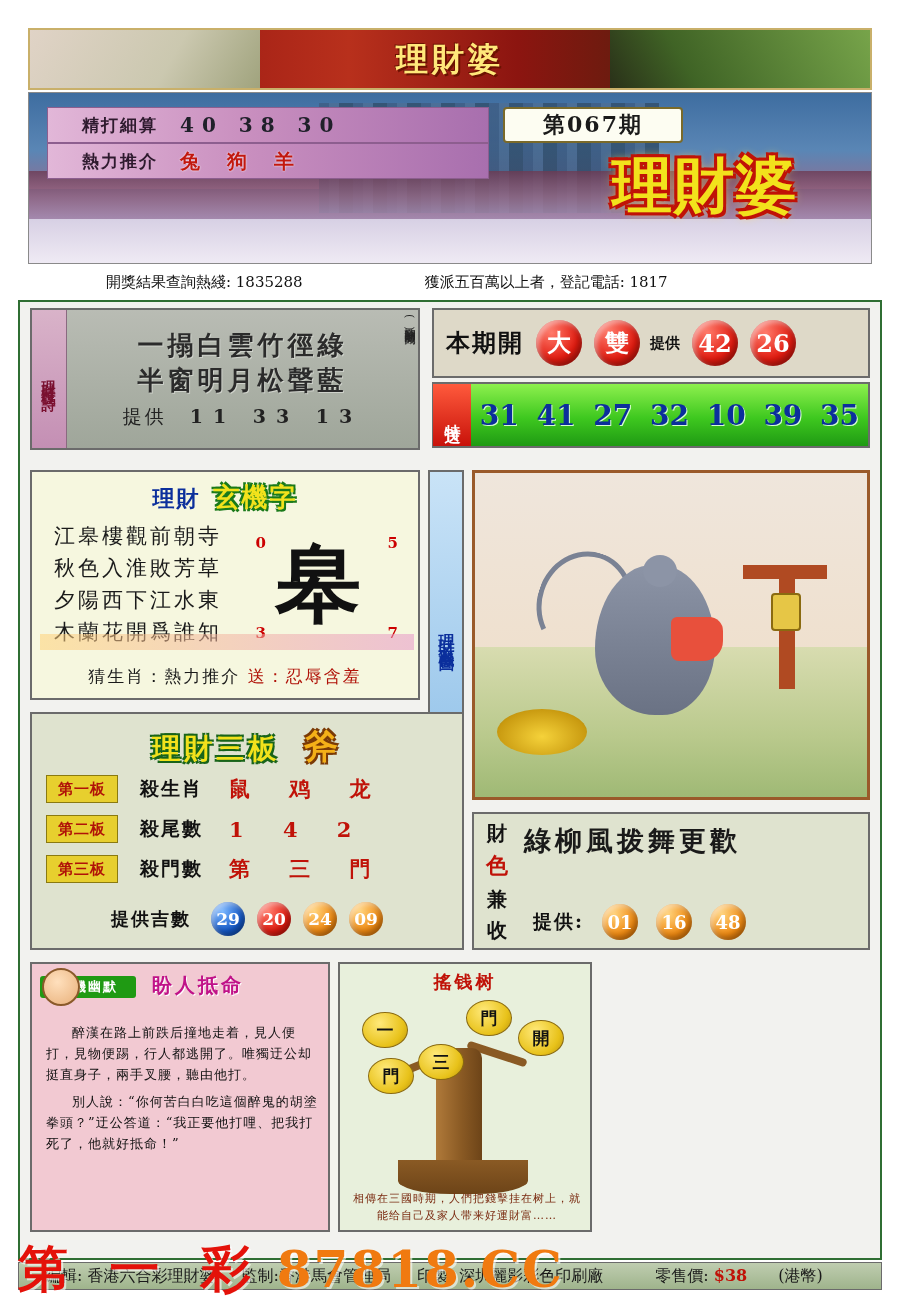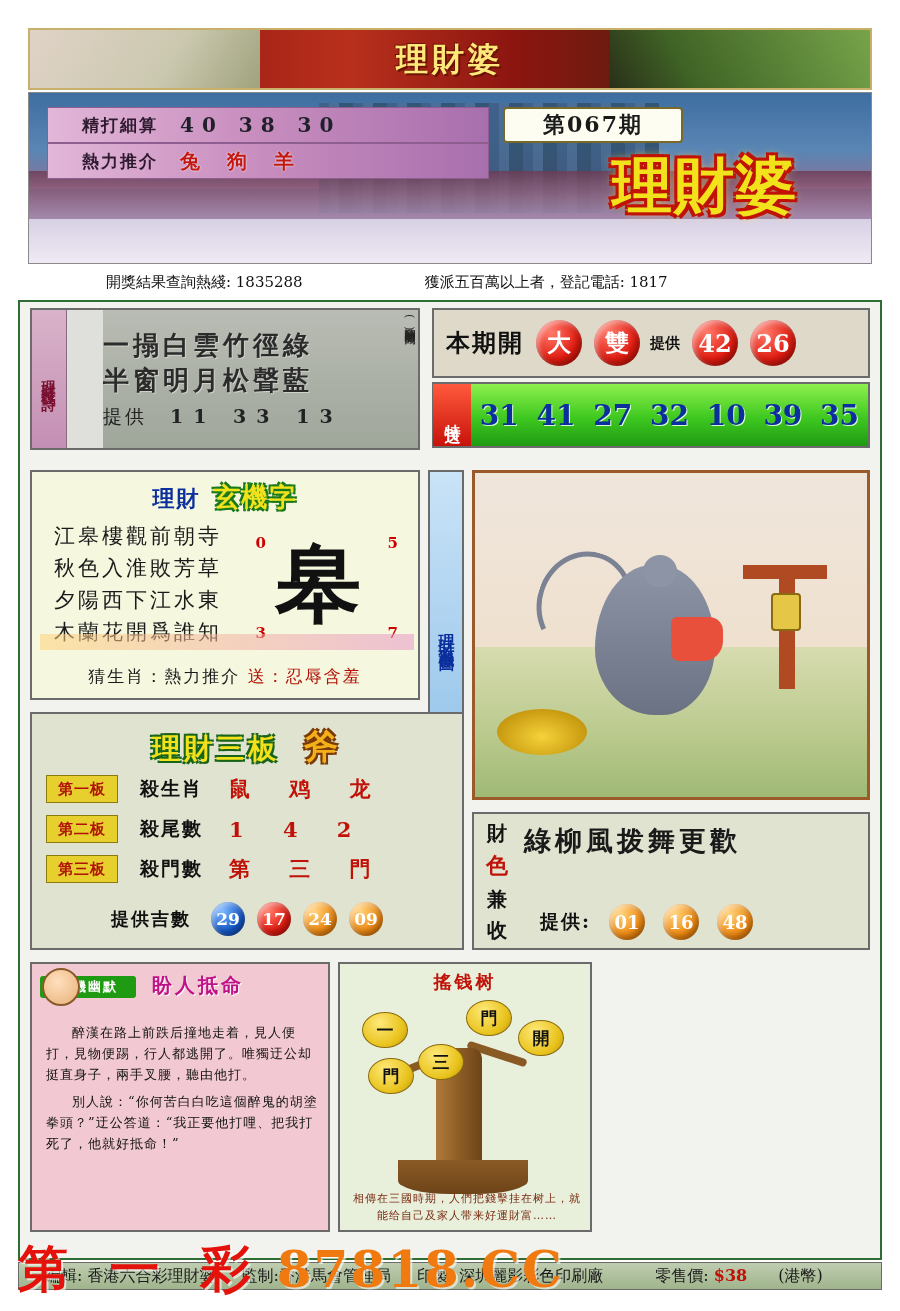--- a/index.html
+++ b/index.html
@@ -132,21 +132,21 @@
     border-right:1px solid #8a6a80;
     display:flex;align-items:center;justify-content:center;
   }
   #poemSide span{
     writing-mode:vertical-rl;font-family:"DejaVu Serif","Liberation Serif",serif;
     font-weight:bold;font-size:14px;color:#7a1030;letter-spacing:4px;
   }
   #poemInner{
     position:relative;flex:1;
     background:linear-gradient(180deg,#b9bcb4,#9fa69a);
-    display:flex;flex-direction:column;justify-content:center;margin-left:36px;
+    display:flex;flex-direction:column;justify-content:center;align-items:center;
   }
   .poemLine{
     font-family:"DejaVu Serif","Liberation Serif",serif;
     font-weight:bold;font-size:26px;color:#2b2b2b;letter-spacing:4px;
     text-shadow:1px 1px 0 #cfd2cb;
   }
   #poemGive{
     margin-top:6px;font-family:"DejaVu Serif","Liberation Serif",serif;
     font-size:19px;color:#222;letter-spacing:3px;
   }
@@ -360,21 +360,21 @@
   }
   #cjSide .red{color:#c01208;font-size:22px;}
   #cjPoem{
     position:absolute;left:50px;top:8px;width:340px;
   }
   #cjPoem div{
     font-family:"DejaVu Serif","Liberation Serif",serif;font-weight:bold;font-size:27px;
     color:#1a1a1a;letter-spacing:4px;line-height:38px;
   }
   #cjGive{
-    position:absolute;left:66px;bottom:8px;display:flex;align-items:center;
+    position:absolute;left:59px;bottom:8px;display:flex;align-items:center;
   }
   #cjGive .lbl{
     font-family:"DejaVu Serif","Liberation Serif",serif;font-weight:bold;font-size:19px;
     color:#111;letter-spacing:2px;
   }
   #cjGive .ball{width:36px;height:36px;font-size:18px;margin-left:18px;}
 
   
   #humorBox{
     left:30px;top:962px;width:300px;height:270px;
@@ -629,21 +629,21 @@
     </div>
     <div class="sbfRow" id="sbfRow3">
       <span class="sbfTag">第三板</span>
       <span class="sbfKey">殺門數</span>
       <span class="sbfVal">第 三 門</span>
     </div>
 
     <div id="sbfFoot">
       <span class="lbl">提供吉數</span>
       <span class="ball blue">29</span>
-      <span class="ball red">17</span>
+      <span class="ball red">20</span>
       <span class="ball orange">24</span>
       <span class="ball orange">09</span>
     </div>
   </div>
 
   <div id="cjBox" class="abs">
     <div id="cjSide">
       <span>財</span>
       <span class="red">色</span>
       <span>兼</span>

